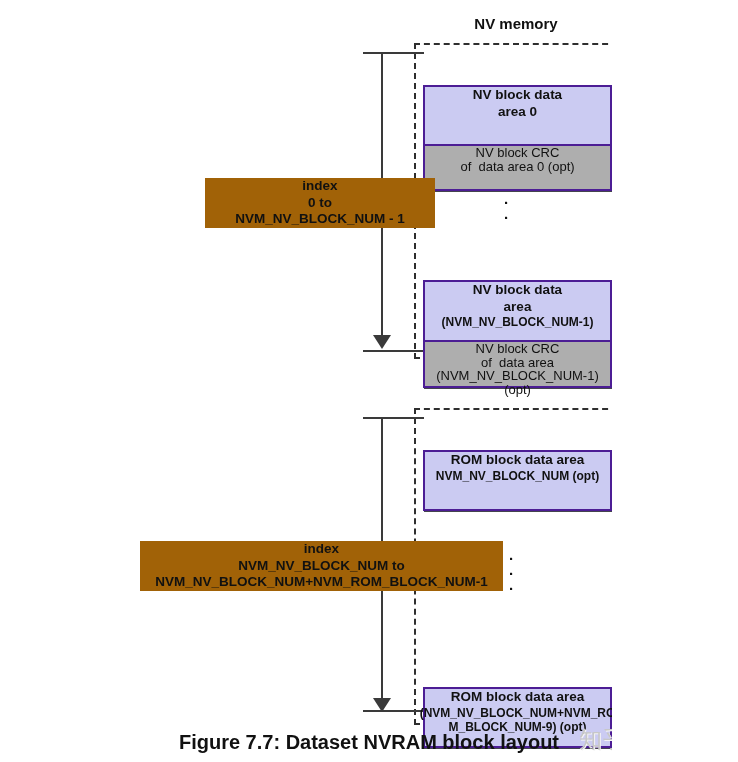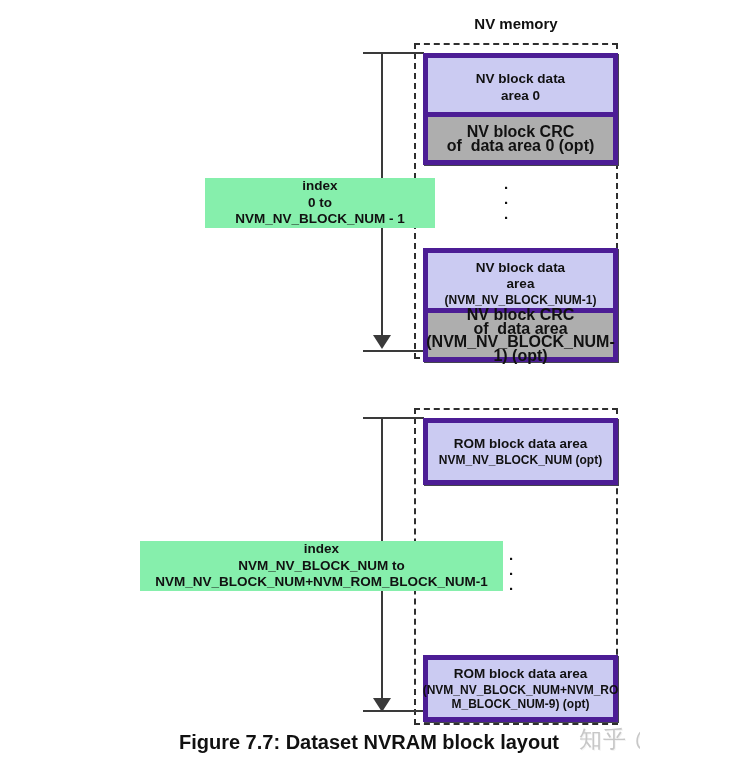--- a/index.html
+++ b/index.html
@@ -3,48 +3,48 @@
 <meta charset="utf-8">
 <style>
   html,body{margin:0;padding:0;background:#ffffff;}
   #canvas{
     position:relative;
     width:612px;height:762px;
     background:#ffffff;
     font-family:"Liberation Sans", sans-serif;
     color:#111;
     overflow:hidden;
-    padding-left:28px;
   }
   .abs{position:absolute;}
   .section-title{
     font-weight:bold;font-size:15px;text-align:center;z-index:3;
   }
   .dashed-region{
     border:2px dashed #2e2e2e;background:transparent;z-index:0;
   }
   .solid-box{
-    border:5px solid #4c1d95;
+    border:2px solid #4c1d95;
     box-shadow:1px 1px 0 0 #44444e;
     z-index:2;
-    display:flex;flex-direction:column;justify-content:center;align-items:center;
+    display:flex;flex-direction:column;justify-content:flex-start;align-items:center;
     text-align:center;
+    margin-top:32px;
   }
   .block-title{
     font-weight:bold;font-size:13.5px;line-height:16.5px;white-space:pre-wrap;
   }
   .block-sub{
     font-weight:bold;font-size:12px;line-height:14px;white-space:pre-wrap;
   }
   .crc-lines{
-    font-weight:bold;font-size:16px;line-height:13.5px;white-space:pre-wrap;
+    font-weight:normal;font-size:13px;line-height:13.5px;white-space:pre-wrap;
   }
   .index-label{
     font-weight:bold;font-size:13.5px;line-height:16.5px;
-    text-align:center;white-space:pre-wrap;background:#86efac;z-index:3;
+    text-align:center;white-space:pre-wrap;background:#a16207;z-index:3;
   }
   .line{background:#3a3a3a;z-index:1;}
   .arrow-head{
     width:0;height:0;z-index:1;
     border-left:9px solid transparent;
     border-right:9px solid transparent;
     border-top:14px solid #3a3a3a;
   }
   .ellipsis{
     font-weight:bold;font-size:15px;line-height:15px;

